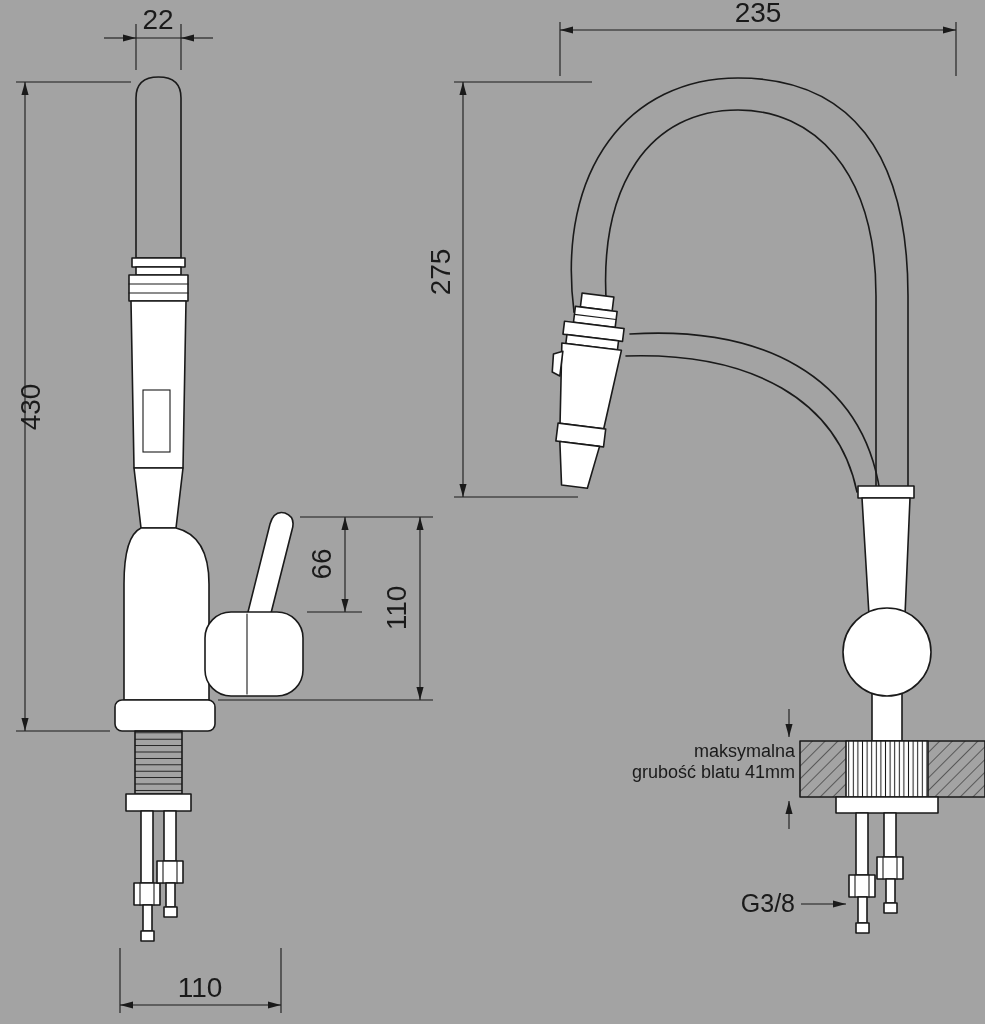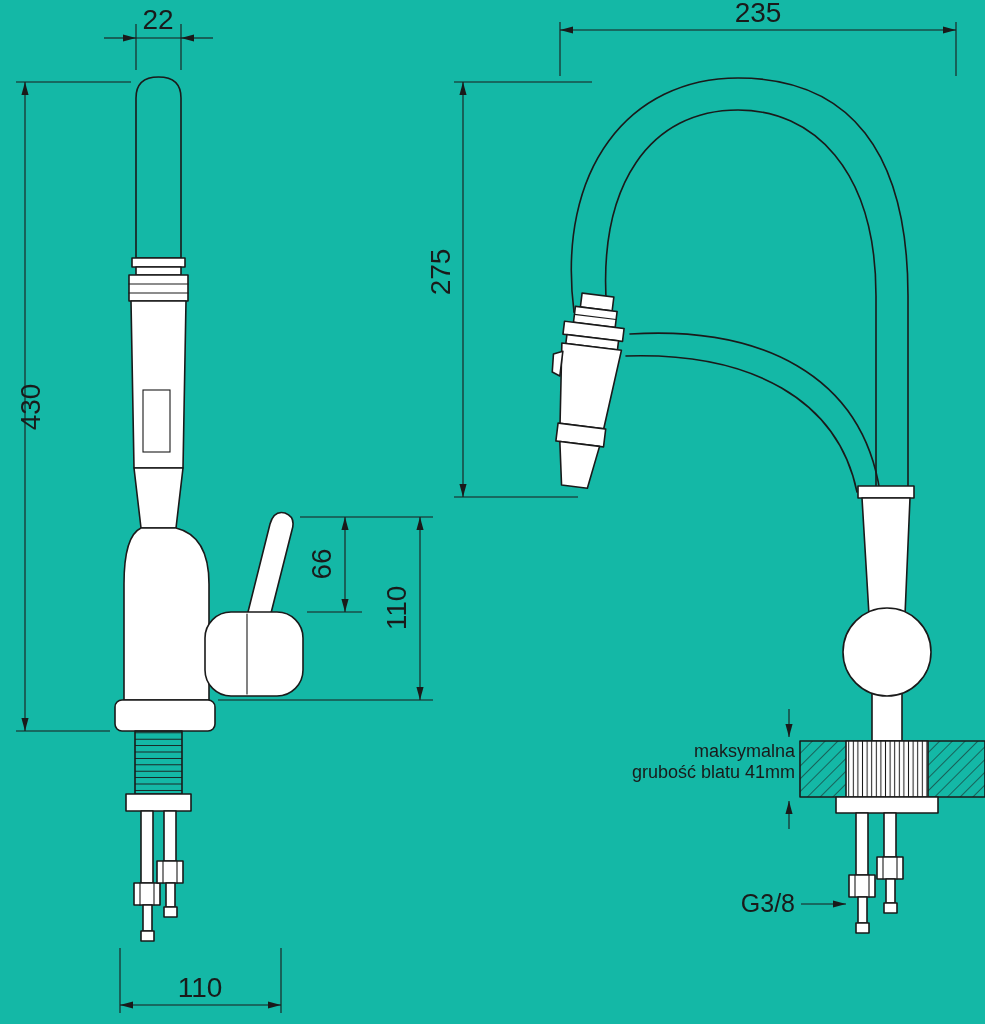--- a/index.html
+++ b/index.html
@@ -1,17 +1,17 @@
 <!DOCTYPE html>
 <html><head>
 <meta charset="utf-8">
 <style>
   html,body{margin:0;padding:0;background:#ffffff;}
   .stage{
-    position:relative;width:985px;height:1024px;background:#14b8a6;
+    position:relative;width:985px;height:1024px;background:#a3a3a3;
     font-family:"Liberation Sans",sans-serif;overflow:hidden;
   }
   svg{display:block;}
   .outline{stroke:#1a1a1a;stroke-width:1.6;fill:none;stroke-linejoin:round;stroke-linecap:round;}
   .white{stroke:#1a1a1a;stroke-width:1.6;fill:#ffffff;stroke-linejoin:round;}
   .detail{stroke:#1a1a1a;stroke-width:1.1;fill:none;stroke-linecap:round;}
   .dimline{stroke:#1a1a1a;stroke-width:1.1;fill:none;}
   .dim-text{font-size:28px;fill:#1a1a1a;font-family:"Liberation Sans",sans-serif;}
   .note-text{font-size:18px;fill:#1a1a1a;font-family:"Liberation Sans",sans-serif;}
   .thread-text{font-size:25px;fill:#1a1a1a;font-family:"Liberation Sans",sans-serif;}

